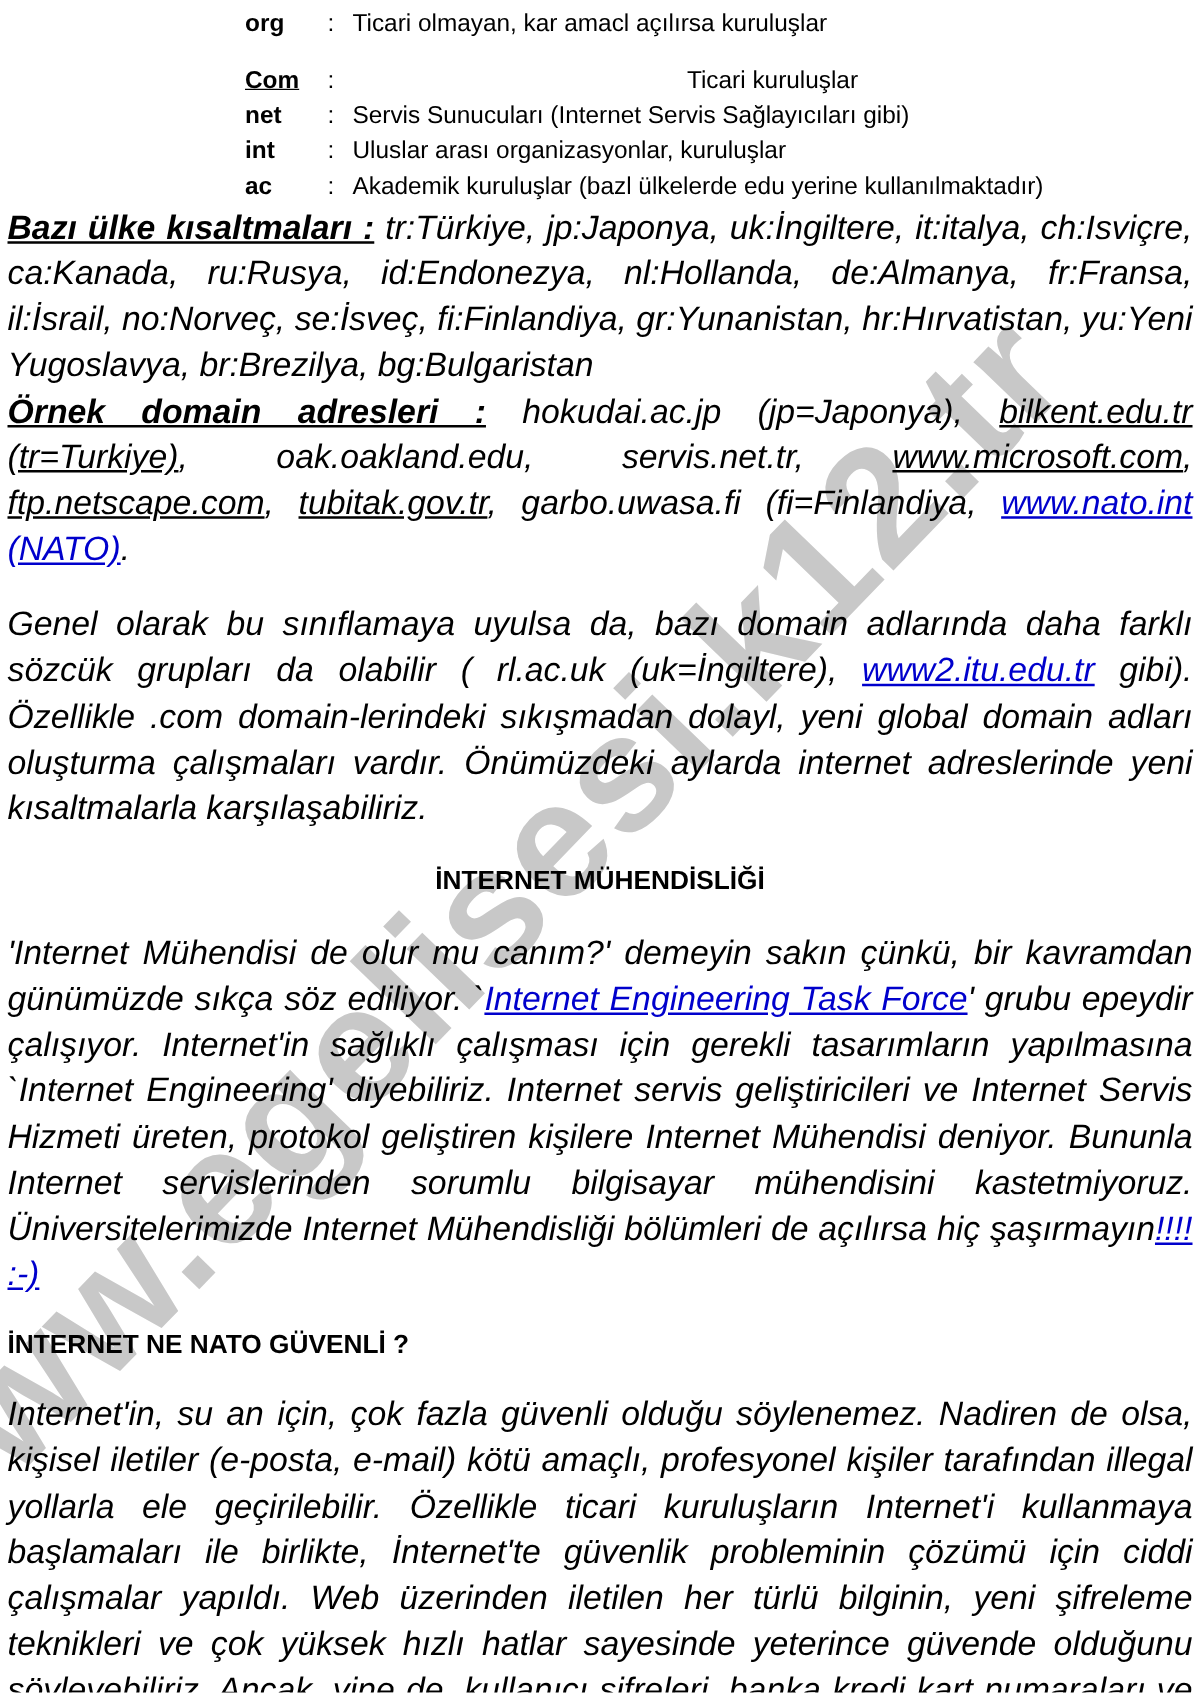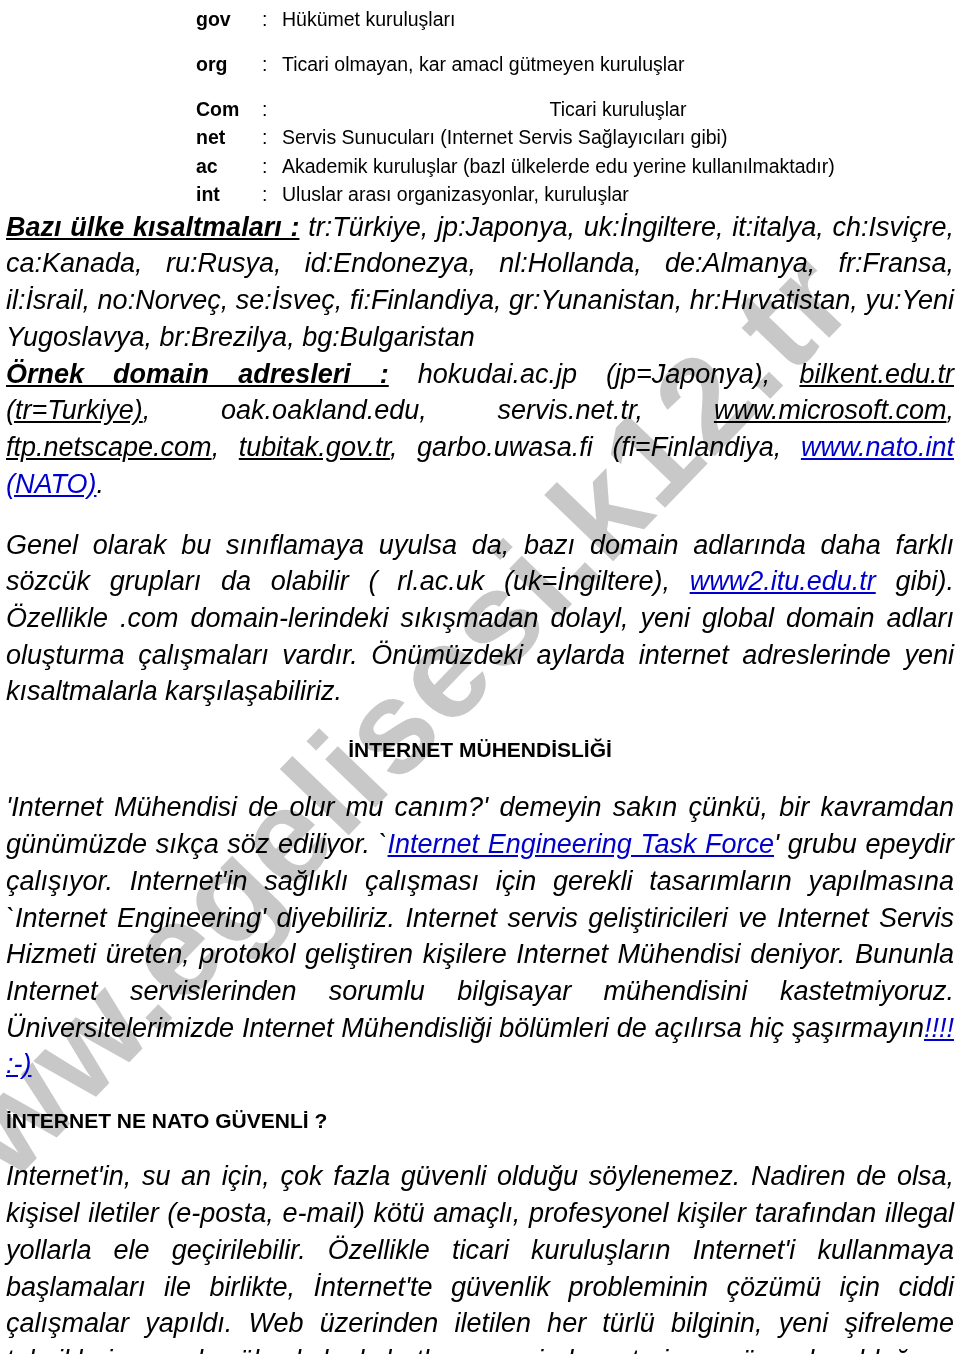--- a/index.html
+++ b/index.html
@@ -127,48 +127,43 @@
 <div id="watermark-layer">
   <div class="watermark-text">www.egelisesi.k12.tr</div>
 </div>
 
 <div id="page">
   <div class="content-inner">
 
     <table class="deflist">
       <tbody>
         <tr class="spaced">
-          <td class="term">gov</td>
-          <td class="colon">:</td>
-          <td class="desc">Hükümet kuruluşları</td>
-        </tr>
-        <tr class="spaced">
           <td class="term">org</td>
           <td class="colon">:</td>
-          <td class="desc">Ticari olmayan, kar amacl gütmeyen kuruluşlar</td>
+          <td class="desc">Ticari olmayan, kar amacl açılırsa kuruluşlar</td>
         </tr>
         <tr class="tight">
-          <td class="term" style="width:46px;">Com</td>
+          <td class="term" style="width:46px;text-decoration:underline;">Com</td>
           <td class="colon mid">:</td>
           <td class="desc mid">Ticari kuruluşlar</td>
         </tr>
         <tr class="tight">
           <td class="term mid">net</td>
           <td class="colon">:</td>
           <td class="desc" style="max-width:500px;">Servis Sunucuları (Internet Servis Sağlayıcıları gibi)</td>
         </tr>
         <tr class="tight">
+          <td class="term">int</td>
+          <td class="colon">:</td>
+          <td class="desc">Uluslar arası organizasyonlar, kuruluşlar</td>
+        </tr>
+        <tr class="tight">
           <td class="term mid">ac</td>
           <td class="colon">:</td>
           <td class="desc" style="max-width:520px;">Akademik kuruluşlar (bazl ülkelerde edu yerine kullanılmaktadır)</td>
-        </tr>
-        <tr class="tight">
-          <td class="term">int</td>
-          <td class="colon">:</td>
-          <td class="desc">Uluslar arası organizasyonlar, kuruluşlar</td>
         </tr>
       </tbody>
     </table>
 
     <p class="para"><span class="u-bold">Bazı ülke kısaltmaları :</span> <span>tr:Türkiye, jp:Japonya, uk:İngiltere, it:italya, ch:Isviçre, ca:Kanada, ru:Rusya, id:Endonezya, nl:Hollanda, de:Almanya, fr:Fransa, il:İsrail, no:Norveç, se:İsveç, fi:Finlandiya, gr:Yunanistan, hr:Hırvatistan, yu:Yeni Yugoslavya, br:Brezilya, bg:Bulgaristan</span></p>
 
     <p class="para"><span class="u-bold">Örnek domain adresleri :</span> <span>hokudai.ac.jp (jp=Japonya), </span><span class="u-plain">bilkent.edu.tr</span><span> </span><span class="u-plain">(tr=Turkiye)</span><span>, oak.oakland.edu, servis.net.tr, </span><span class="u-plain">www.microsoft.com</span><span>, </span><span class="u-plain">ftp.netscape.com</span><span>, </span><span class="u-plain">tubitak.gov.tr</span><span>, garbo.uwasa.fi (fi=Finlandiya, </span><a class="link" href="#">www.nato.int (NATO)</a><span>.</span></p>
 
     <div class="block-gap-md"></div>
 

